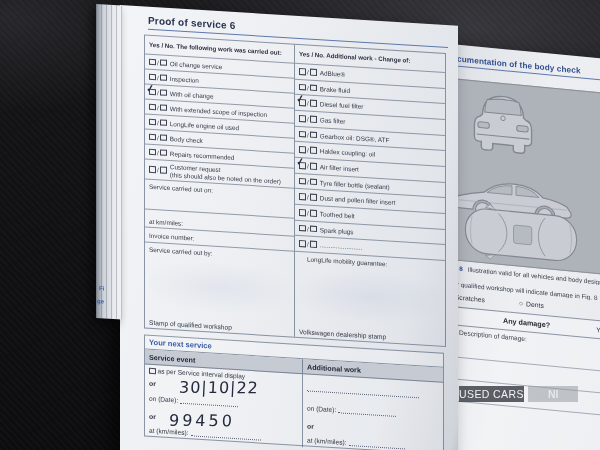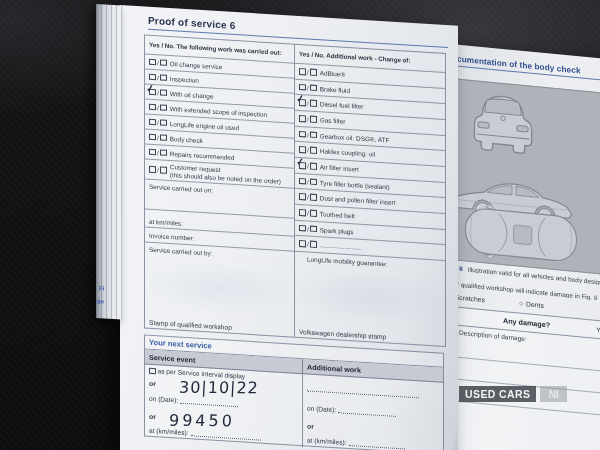--- a/index.html
+++ b/index.html
@@ -106,24 +106,24 @@
     background:linear-gradient(90deg,#878d97 0%,#cfd3da 30%,#e8eaee 70%,#f1f3f6 100%);
     box-shadow:-4px 4px 10px rgba(0,0,0,0.5);}
   .edge-stack:after{content:"";position:absolute;inset:0;
     background:repeating-linear-gradient(90deg, rgba(90,100,115,0.35) 0 1px, rgba(0,0,0,0) 1px 5px);}
   .frag{position:absolute;font-size:6px;font-weight:bold;color:#3b5ea8;z-index:2;}
   .f1{left:3px;top:281px;}
   .f2{left:1px;top:294px;}
 
   
   .watermark{position:absolute;left:459px;top:386px;display:flex;gap:4px;align-items:center;}
-  .wm1{background:rgba(70,74,81,0.88);color:#f1f2f4;font-weight:bold;font-size:10.5px;
-    padding:2px 6px;letter-spacing:0.4px;}
+  .wm1{background:rgba(70,74,81,0.88);color:#f1f2f4;font-weight:normal;font-size:10.5px;
+    padding:2px 0;letter-spacing:0.4px;}
   .wm2{background:rgba(152,156,163,0.55);color:rgba(235,237,240,0.85);font-weight:bold;
-    font-size:10.5px;padding:2px 8px;}
+    font-size:10.5px;padding:2px 20px;}
 </style>
 </head>
 <body>
 
 <div id="canvas">
   <div class="bg"></div>
 
   <div class="page-right">
     <div class="rp-title">Documentation of the body check</div>
 

